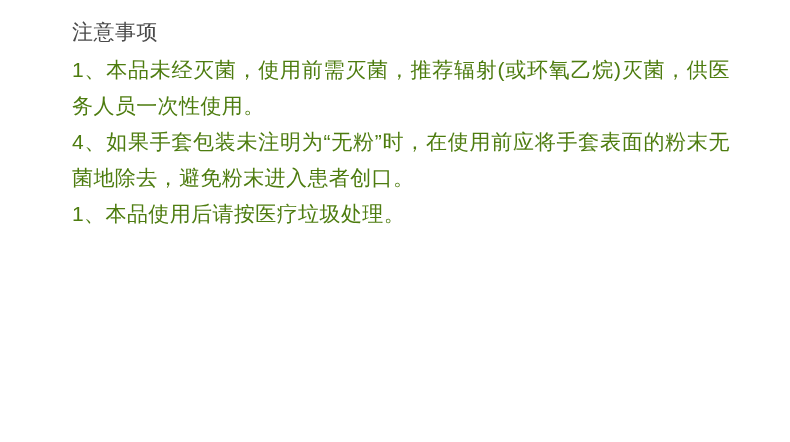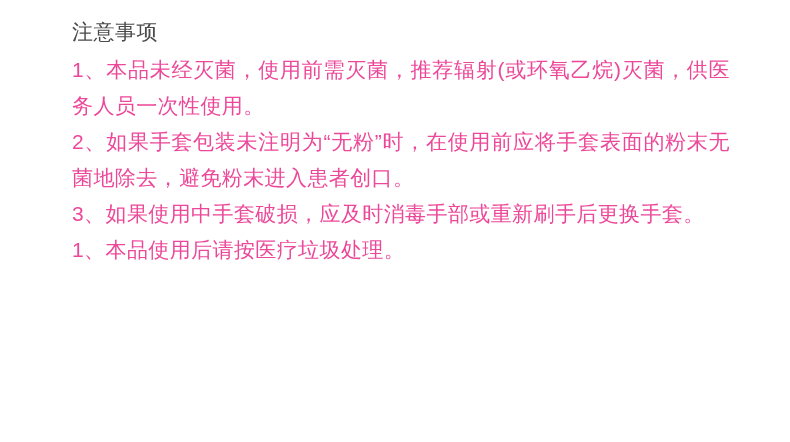--- a/index.html
+++ b/index.html
@@ -30,31 +30,30 @@
     font-weight: 400;
   }
   .notes-list {
     list-style: none;
     margin: 0;
     padding: 0;
   }
   .note-item {
     font-size: 21px;
     line-height: 36px;
-    color: #ec4899;
+    color: #4d7c0f;
     letter-spacing: 0.4px;
     margin: 0;
     text-align: justify;
     text-justify: inter-ideograph;
   }
 </style>
 </head>
 <body>
 
 <div class="page">
   <h1 class="doc-title">注意事项</h1>
   <ul class="notes-list">
     <li class="note-item">1、本品未经灭菌，使用前需灭菌，推荐辐射(或环氧乙烷)灭菌，供医务人员一次性使用。</li>
-    <li class="note-item">2、如果手套包装未注明为“无粉”时，在使用前应将手套表面的粉末无菌地除去，避免粉末进入患者创口。</li>
-    <li class="note-item">3、如果使用中手套破损，应及时消毒手部或重新刷手后更换手套。</li>
+    <li class="note-item">4、如果手套包装未注明为“无粉”时，在使用前应将手套表面的粉末无菌地除去，避免粉末进入患者创口。</li>
     <li class="note-item">1、本品使用后请按医疗垃圾处理。</li>
   </ul>
 </div>
 
 </body></html>

